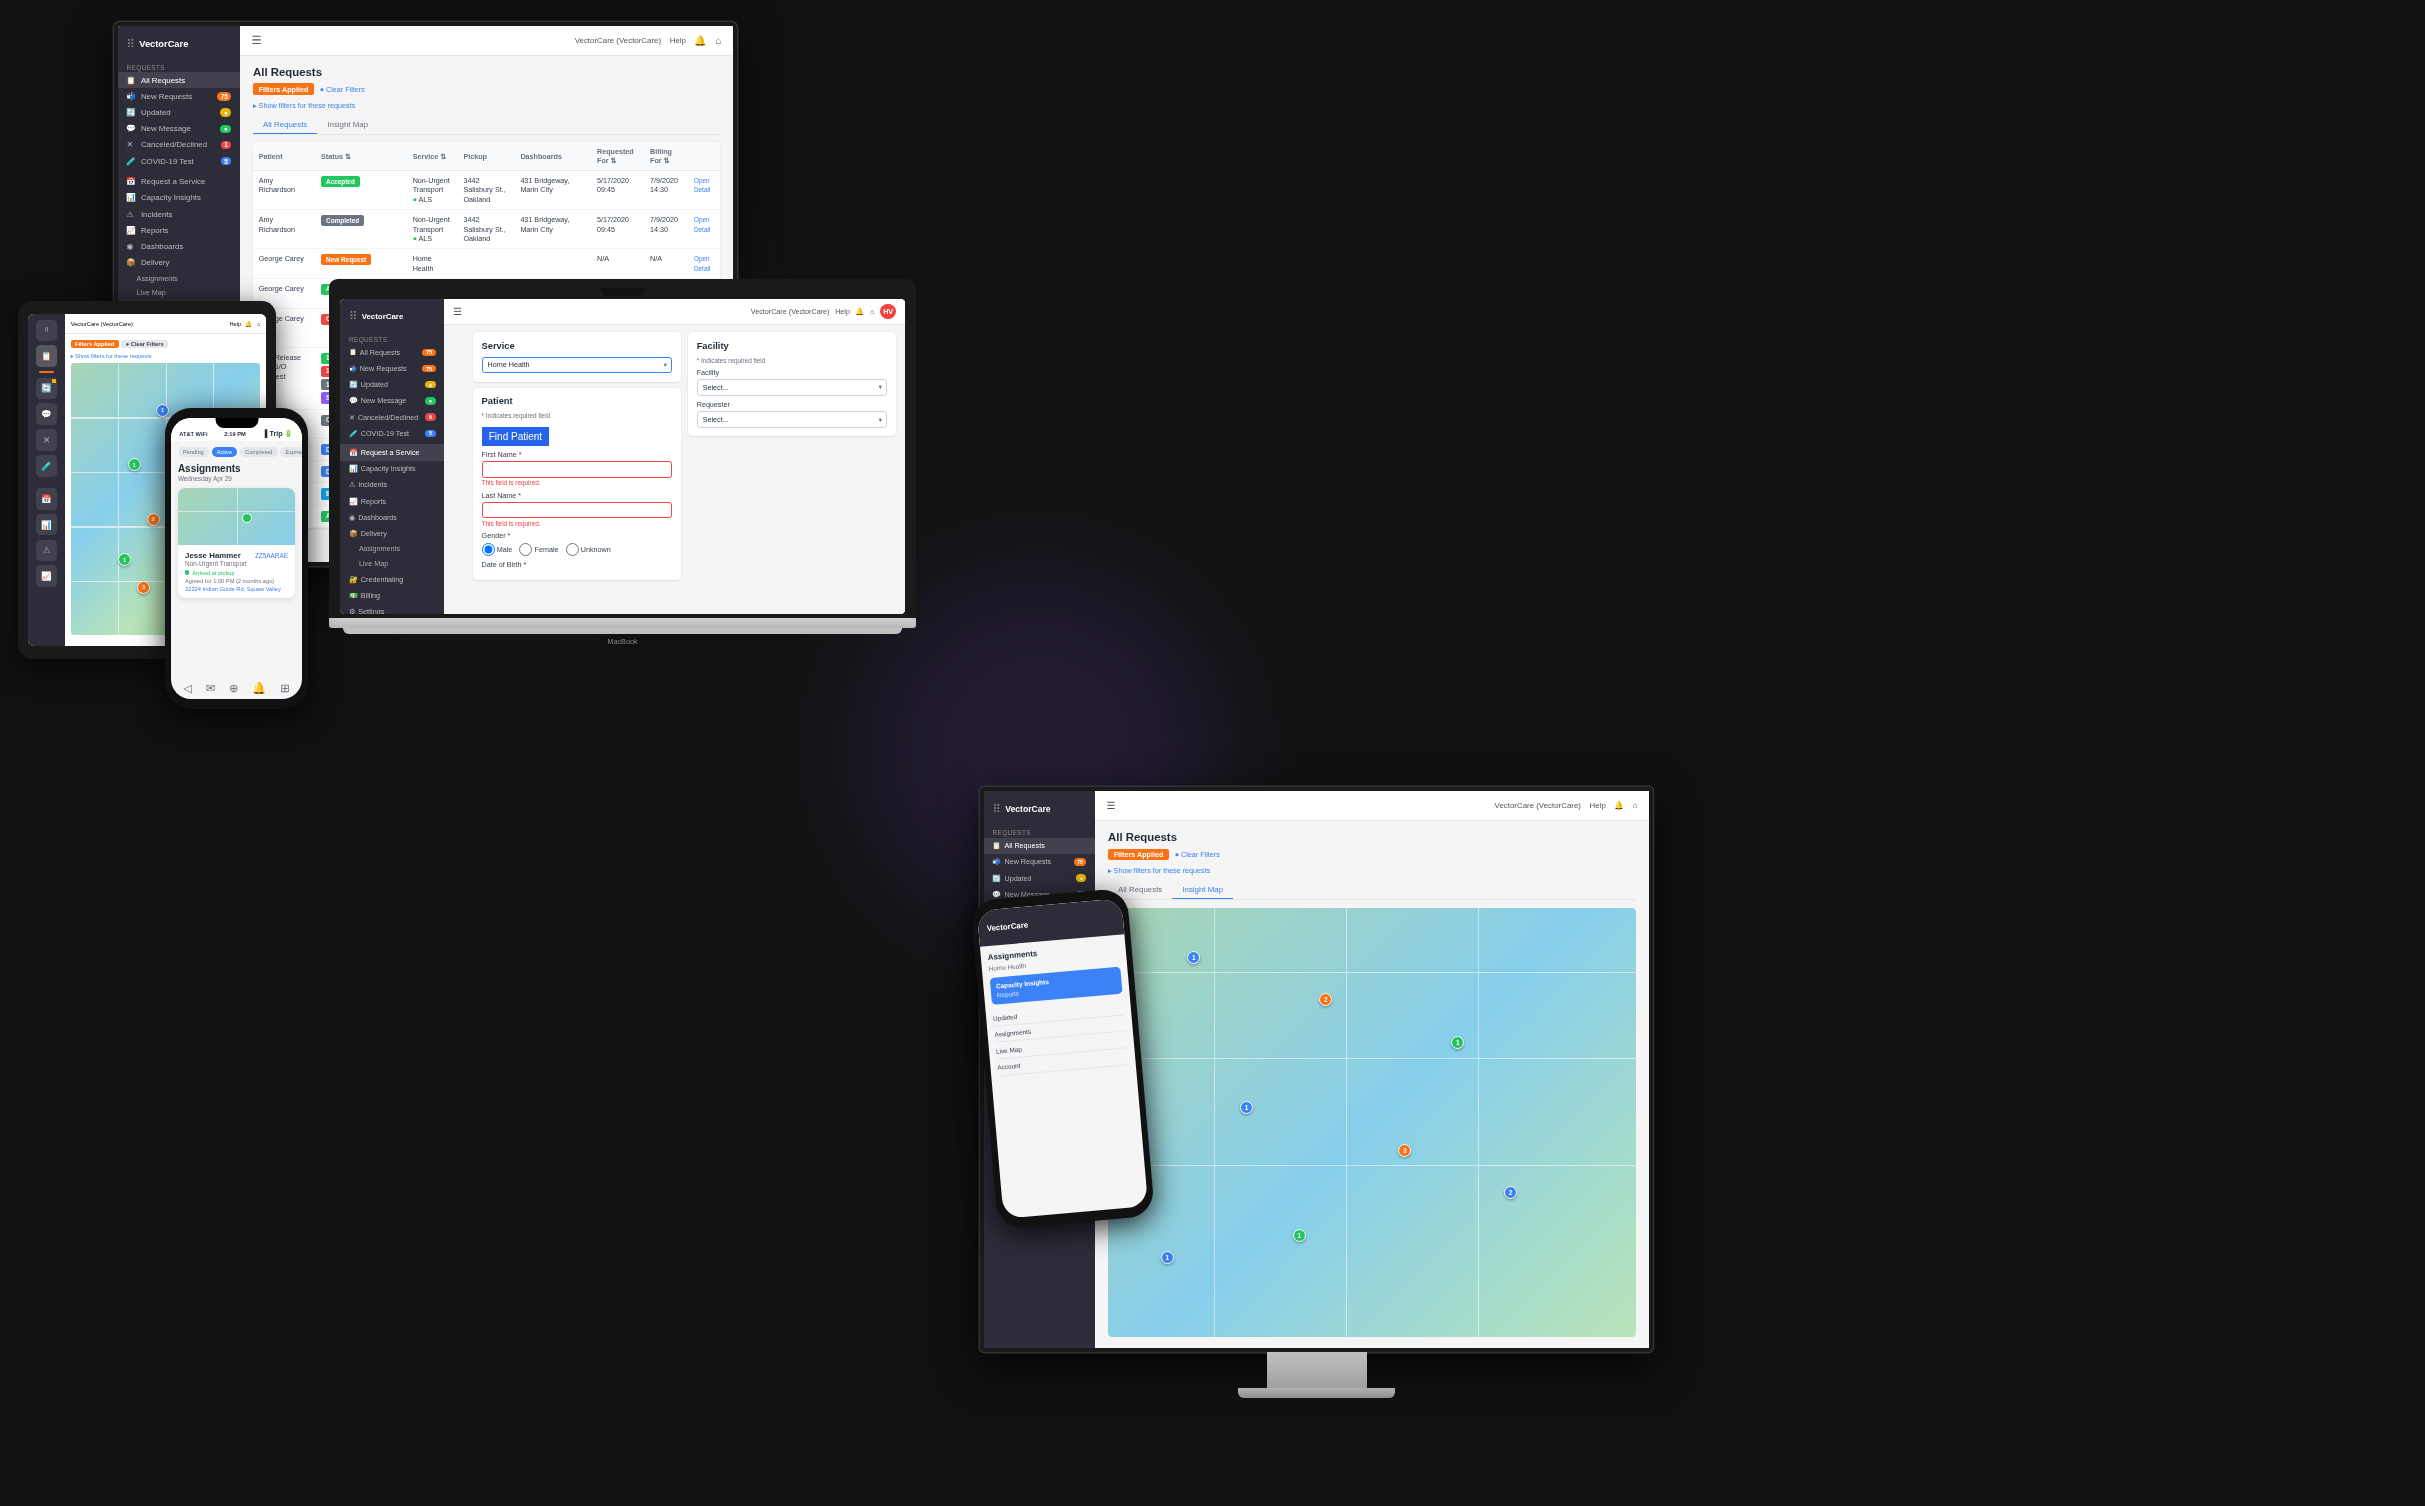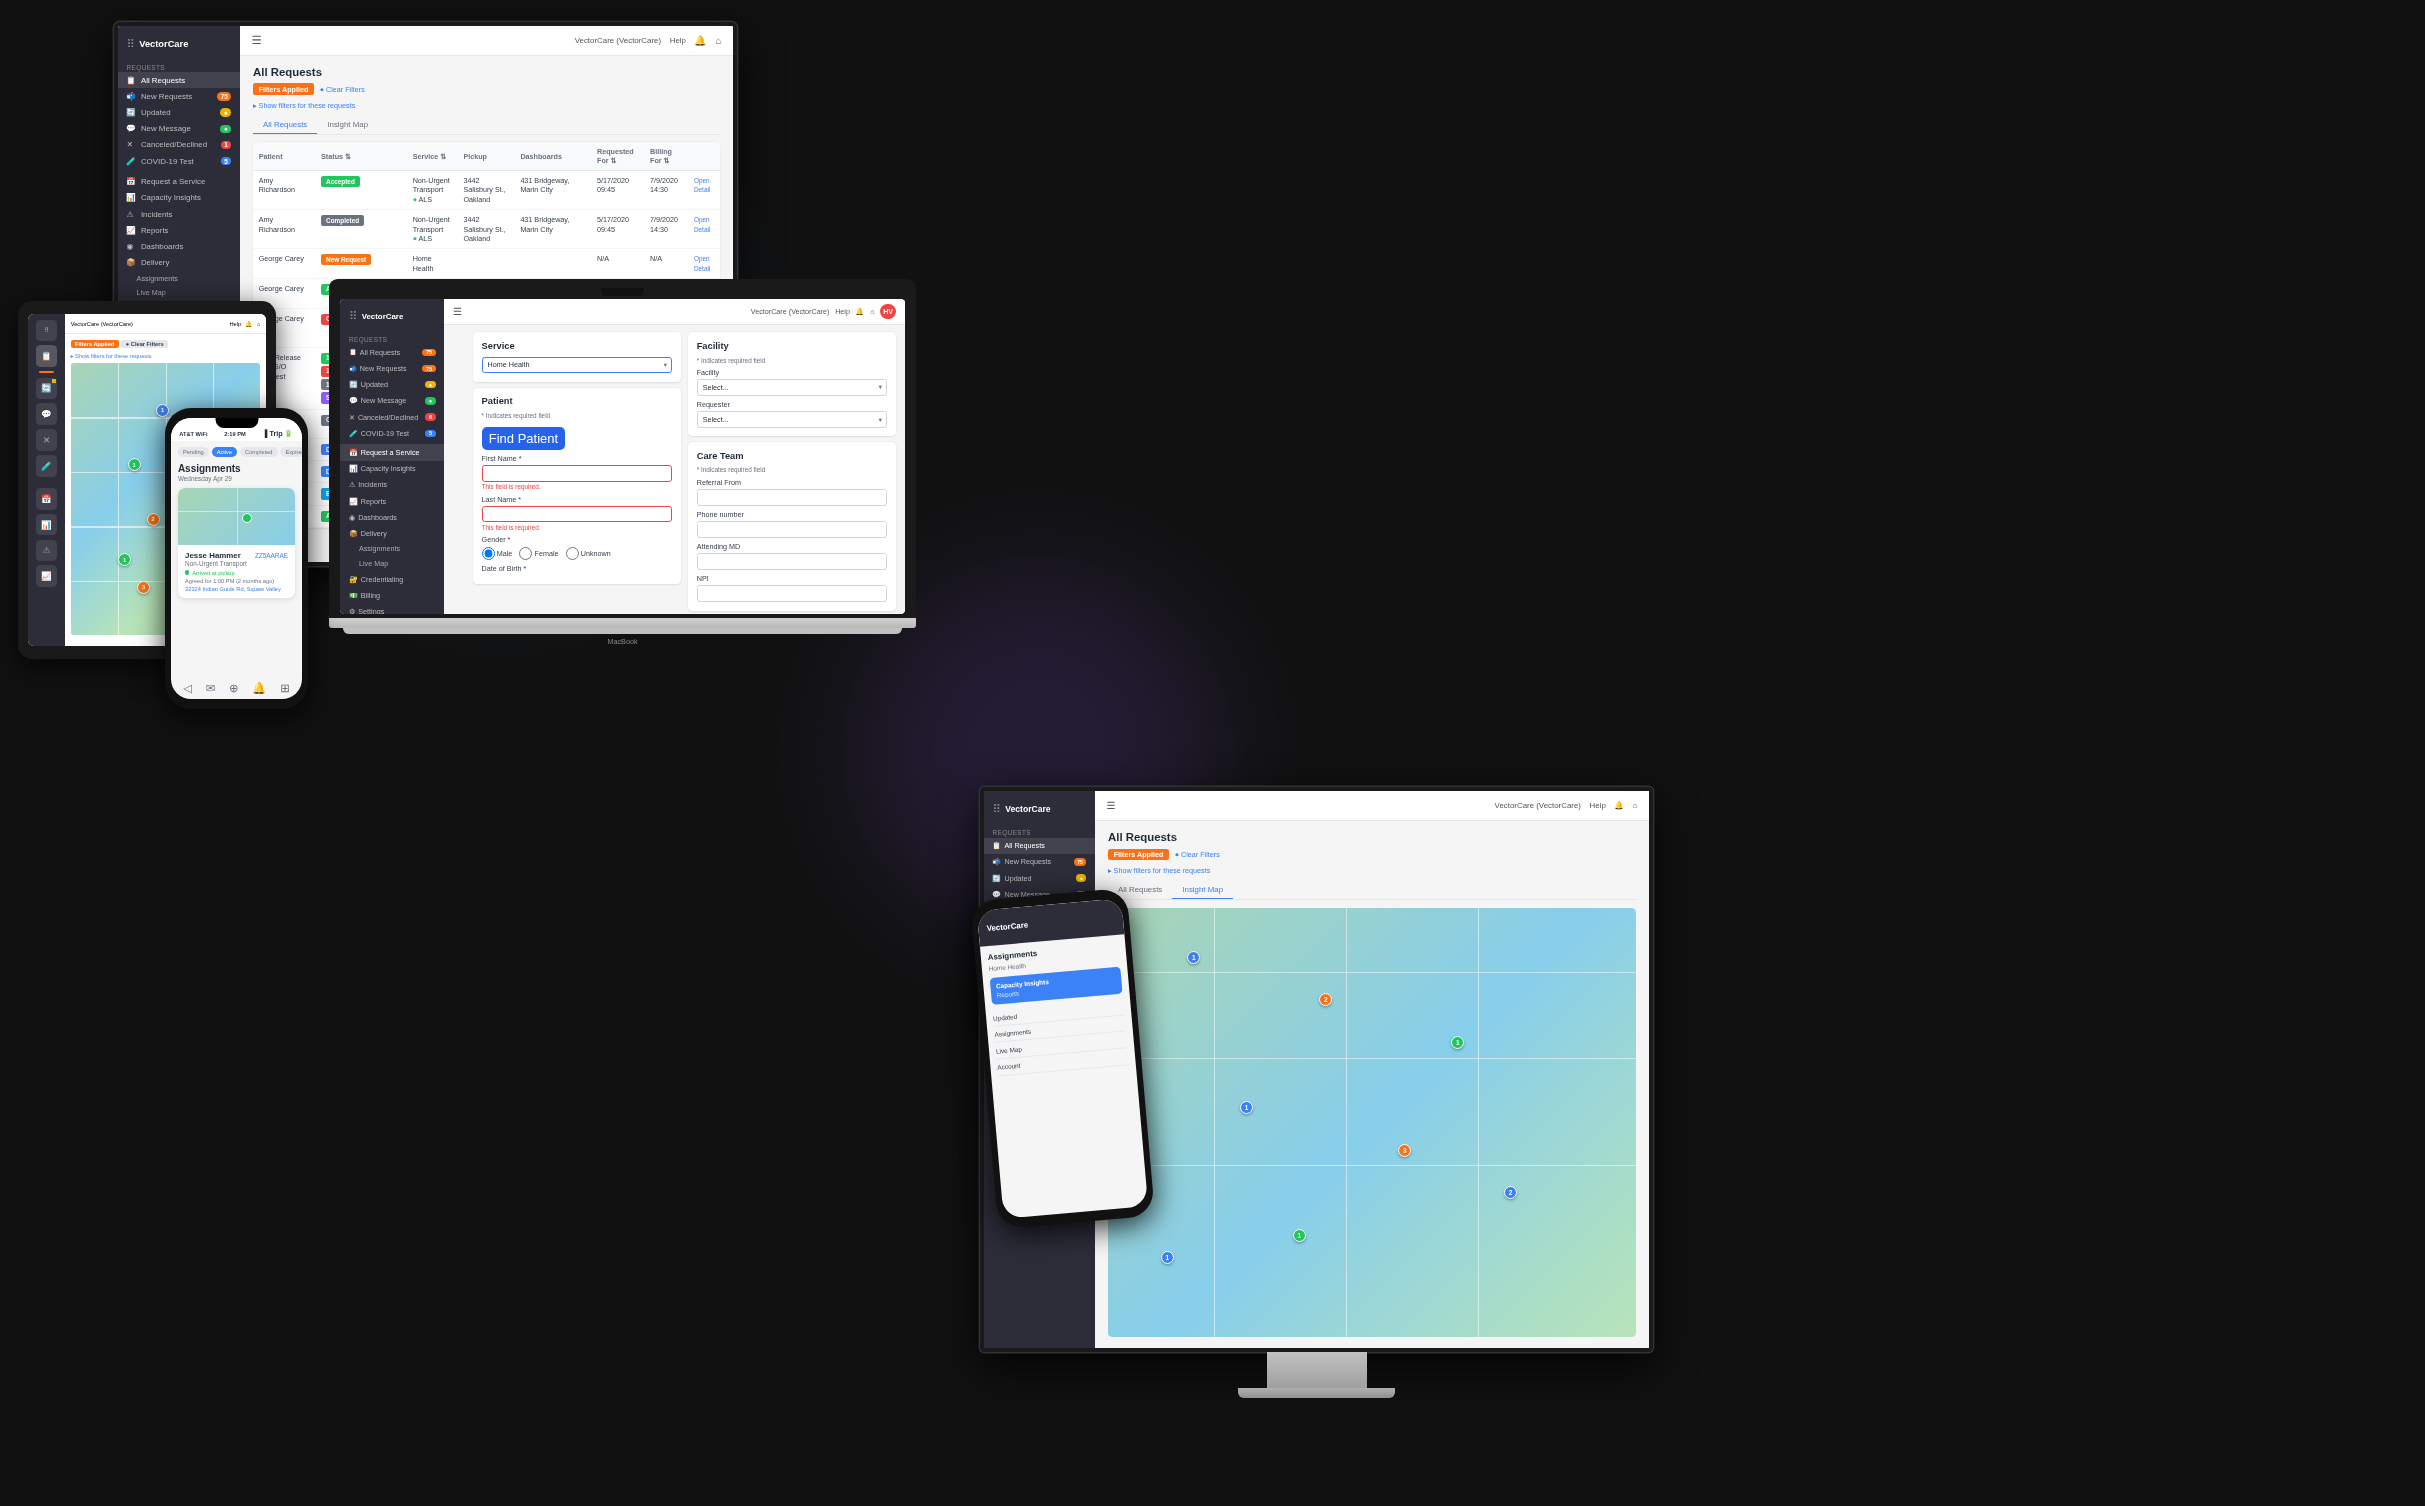--- a/index.html
+++ b/index.html
@@ -349,23 +349,23 @@
       font-size: 5.7px;
       color: #6b7280;
       pointer-events: none;
     }
     .error-text { color: #ef4444; font-size: 6.4px; margin-top: 1.4px; }
     .required-note { color: #6b7280; font-size: 6.4px; margin-bottom: 4.3px; }
     .find-patient-btn {
       background: #2563eb;
       color: #fff;
       border: none;
-      border-radius: 5px;
+      border-radius: 0;
       padding: 3.6px 7.2px;
-      font-size: 13px;
+      font-size: 10px;
       cursor: pointer;
       margin-top: 4.3px;
     }
     .radio-group { display: flex; gap: 7.2px; align-items: center; margin-top: 2.9px; }
     .radio-label { display: flex; align-items: center; gap: 2.1px; font-size: 7.2px; color: #374151; }
     .avatar-badge {
       background: #ef4444;
       color: #fff;
       width: 15.7px;
       height: 15.7px;
@@ -1028,32 +1028,20 @@
                       <option>Select...</option>
                     </select>
                   </div>
                   <div class="form-label">Requester</div>
                   <div class="form-select-wrapper">
                     <select class="form-select" style="border-color:#d1d5db;">
                       <option>Select...</option>
                     </select>
                   </div>
                 </div>
-                <div class="form-section">
-                  <div class="form-section-title">Care Team</div>
-                  <div class="required-note">* Indicates required field</div>
-                  <div class="form-label">Referral From</div>
-                  <input class="form-input" type="text" value="" style="">
-                  <div class="form-label">Phone number</div>
-                  <input class="form-input" type="text" value="" style="">
-                  <div class="form-label">Attending MD</div>
-                  <input class="form-input" type="text" value="" style="">
-                  <div class="form-label">NPI</div>
-                  <input class="form-input" type="text" value="" style="">
-                </div>
               </div>
             </div>
           </div>
         </div>
       </div>
     </div>
   </div>
   <div class="macbook-base"></div>
   <div class="macbook-bottom"></div>
   <div class="macbook-label">MacBook</div>

